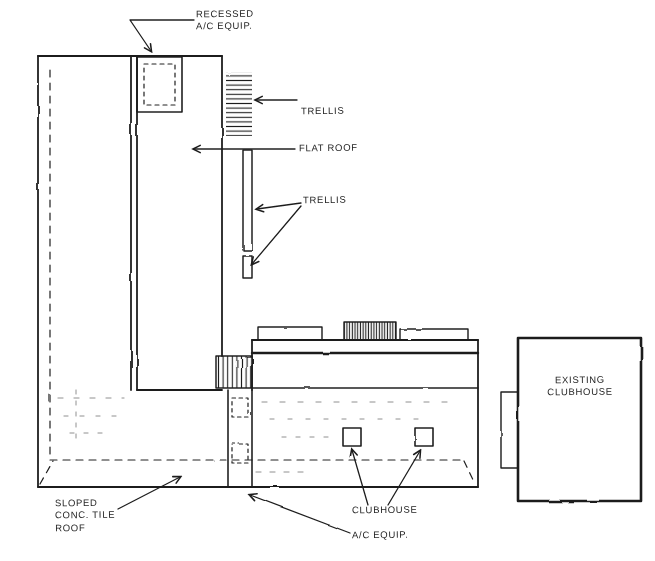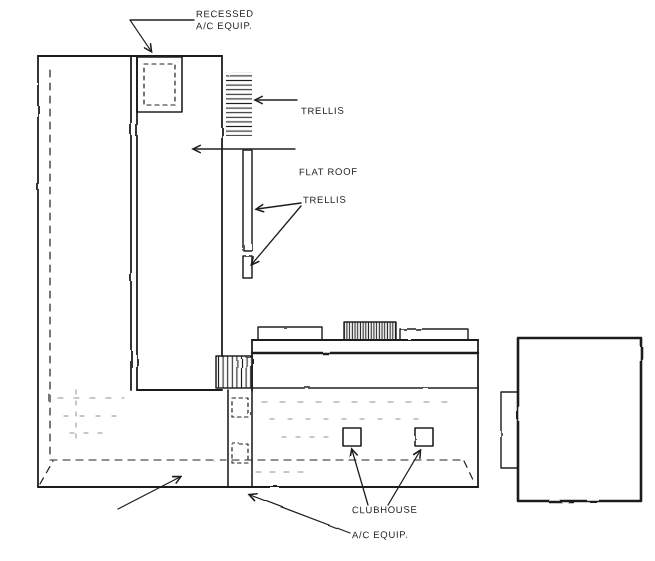--- a/index.html
+++ b/index.html
@@ -136,18 +136,23 @@
         <path d="M388,505 L420,451" marker-end="url(#arrow)"></path>
         <path d="M350,533 L250,495" marker-end="url(#arrow)"></path>
       </g>
 
     </g>
   </svg>
 
   <div class="label" style="left:196px; top:8px;">RECESSED
 A/C EQUIP.</div>
   <div class="label" style="left:301px; top:105px;">TRELLIS</div>
-  <div class="label" style="left:299px; top:142px;margin-top:24px;">FLAT ROOF</div>
+  <div class="label" style="left:299px; top:142px;">FLAT ROOF</div>
   <div class="label" style="left:303px; top:194px;">TRELLIS</div>
+  <div class="label" style="left:55px; top:497px;">SLOPED
+CONC. TILE
+ROOF</div>
   <div class="label" style="left:352px; top:504px;">CLUBHOUSE</div>
   <div class="label" style="left:352px; top:529px;">A/C EQUIP.</div>
+  <div class="label center" style="left:524px; top:374px; width:112px;">EXISTING
+CLUBHOUSE</div>
 
 </div>
 
 </body></html>

